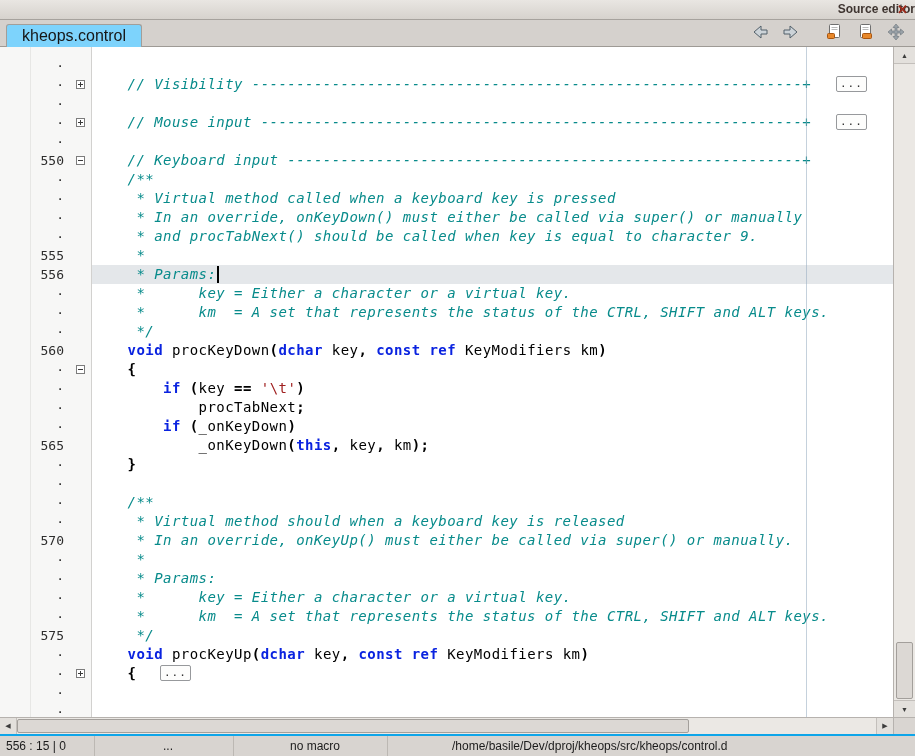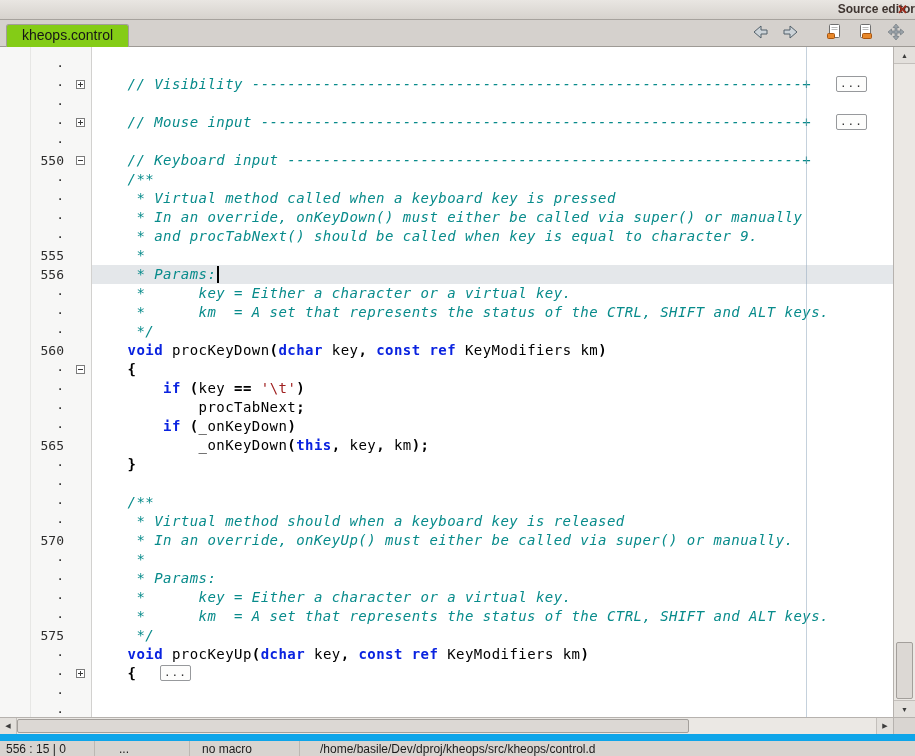--- a/index.html
+++ b/index.html
@@ -25,22 +25,22 @@
     color:#9c2a1a; font-size:13px; font-weight:bold; line-height:19px; cursor:default;
   }
 
   
   .tabbar {
     height:27px; flex:0 0 27px; position:relative;
     background:#d5d1cd; border-bottom:1px solid #9e9a95; padding-left:6px;
   }
   .tab {
     display:inline-block; margin-top:4px; height:23px; line-height:21px;
-    padding:0 15px; font-size:14px; color:#161616;
-    background:#84cc16; border:1px solid #a29e99; border-bottom:none;
+    padding:0 15px; font-size:16px; color:#161616;
+    background:#7dd3fc; border:1px solid #a29e99; border-bottom:none;
     border-radius:3px 3px 0 0; position:relative; top:0px;
   }
   .toolbar { position:absolute; right:8px; top:3px; display:flex; align-items:center; gap:9px; }
   .tb-btn { width:22px; height:20px; display:flex; align-items:center; justify-content:center; background:transparent; border:none; padding:0; }
   .tb-btn.gap { margin-left:12px; }
 
   
   .main { flex:0 0 670px; height:670px; display:flex; }
   .editor { flex:1; position:relative; background:#ffffff; overflow:hidden; }
 
@@ -94,22 +94,22 @@
              font-size:7px; color:#3c3c3c; background:#e3e0dc; }
   .h-left  { border-right:1px solid #c3bfbb; }
   .h-right { border-left:1px solid #c3bfbb; }
   .h-track { flex:1; position:relative; }
   .h-thumb { position:absolute; left:0; top:1px; bottom:1px; width:672px;
              background:#dcd8d4; border:1px solid #a39f9b; border-radius:2px; }
   .corner { flex:0 0 22px; background:#d9d5d1; border-left:1px solid #b6b2ae; }
 
   
   .statusbar { flex:0 0 22px; display:flex; align-items:stretch;
-               background:#d8d4d0; border-top:7px solid #0ea5e9;
-               font-size:12px; color:#1c1c1c; }
+               background:#d8d4d0; border-top:2px solid #0ea5e9;
+               font-size:12px; color:#1c1c1c;gap:44px; }
   .sb-cell { display:flex; align-items:center; border-right:1px solid #bcb8b3; white-space:nowrap; overflow:hidden; }
   .sb-caret { flex:0 0 95px;  padding-left:6px; }
   .sb-info  { flex:0 0 95px;  padding-left:24px; }
   .sb-macro { flex:0 0 110px; padding-left:12px; }
   .sb-path  { flex:1; padding-left:20px; border-right:none; }
 </style>
 </head>
 <body>
 
 <div class="window">

